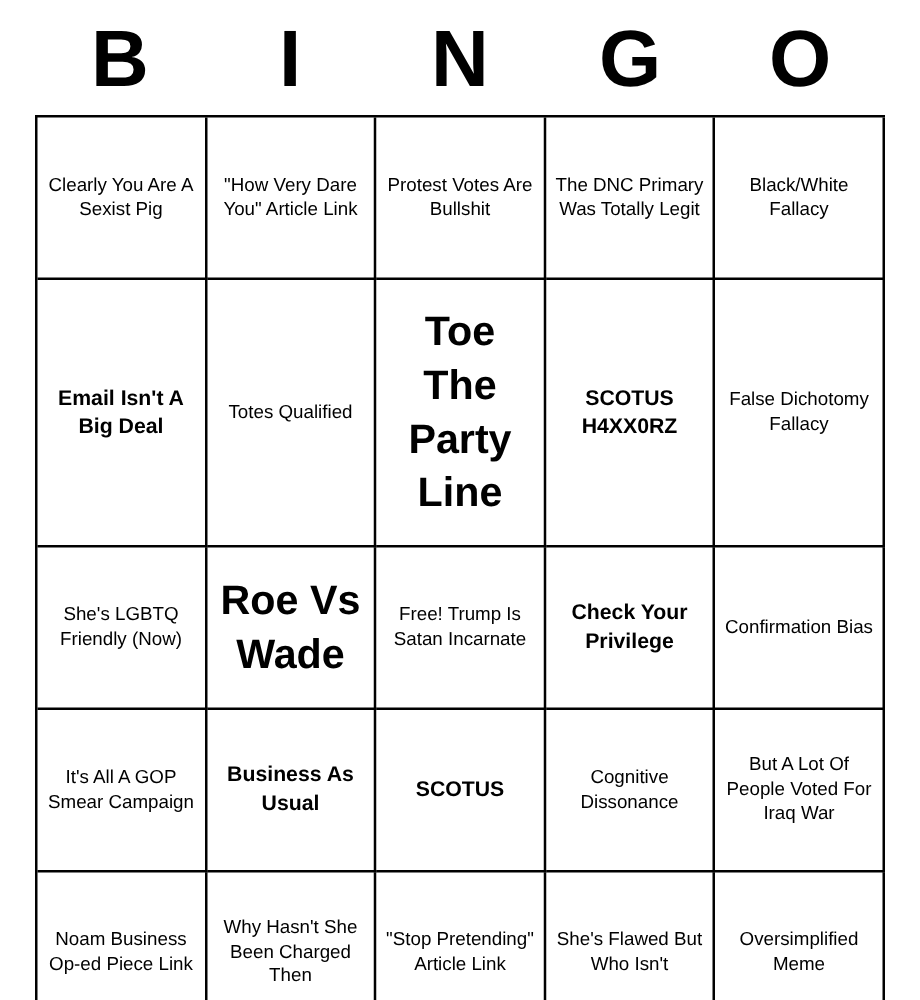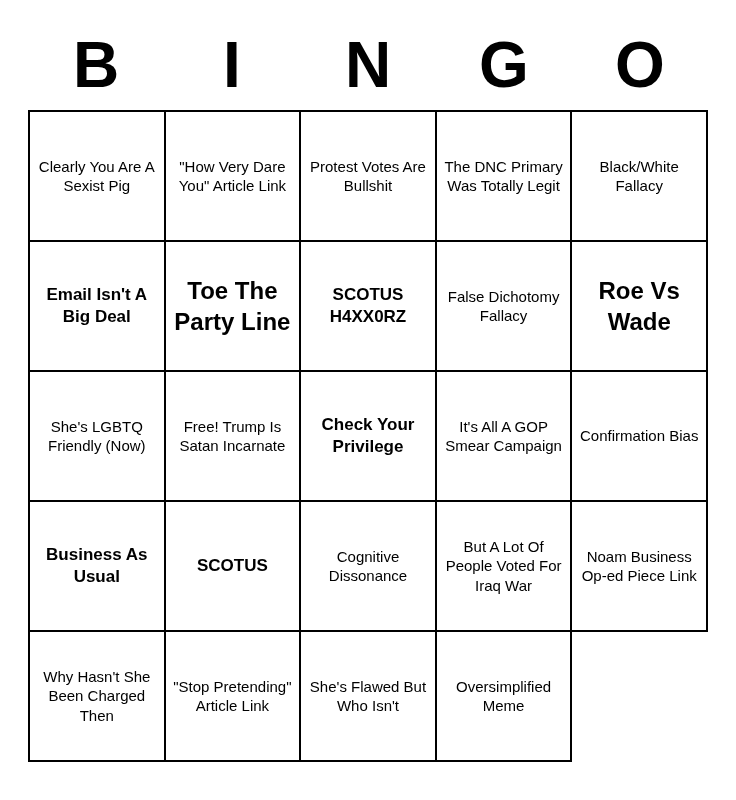--- a/index.html
+++ b/index.html
@@ -50,21 +50,21 @@
     }
     .bingo-cell span {
       font-size: 15px;
       line-height: 1.3;
     }
     .bingo-cell.large-text span {
       font-size: 17px;
       font-weight: bold;
     }
     .bingo-cell.xlarge-text span {
-      font-size: 24px;
+      font-size: 33px;
       font-weight: bold;
     }
   </style>
 </head>
 <body>
 
 <div class="bingo-card">
   <div class="bingo-header">
     <span class="bingo-letter">B</span>
     <span class="bingo-letter">I</span>
@@ -84,46 +84,49 @@
       </div>
       <div class="bingo-cell">
         <span>The DNC Primary Was Totally Legit</span>
       </div>
       <div class="bingo-cell">
         <span>Black/White Fallacy</span>
       </div>
       <div class="bingo-cell large-text">
         <span>Email Isn't A Big Deal</span>
       </div>
+      <div class="bingo-cell">
+        <span>Totes Qualified</span>
+      </div>
       <div class="bingo-cell xlarge-text">
         <span>Toe The Party Line</span>
       </div>
       <div class="bingo-cell large-text">
         <span>SCOTUS H4XX0RZ</span>
       </div>
       <div class="bingo-cell">
         <span>False Dichotomy Fallacy</span>
       </div>
+      <div class="bingo-cell">
+        <span>She's LGBTQ Friendly (Now)</span>
+      </div>
       <div class="bingo-cell xlarge-text">
         <span>Roe Vs Wade</span>
-      </div>
-      <div class="bingo-cell">
-        <span>She's LGBTQ Friendly (Now)</span>
       </div>
       <div class="bingo-cell">
         <span>Free! Trump Is Satan Incarnate</span>
       </div>
       <div class="bingo-cell large-text">
         <span>Check Your Privilege</span>
       </div>
       <div class="bingo-cell">
-        <span>It's All A GOP Smear Campaign</span>
+        <span>Confirmation Bias</span>
       </div>
       <div class="bingo-cell">
-        <span>Confirmation Bias</span>
+        <span>It's All A GOP Smear Campaign</span>
       </div>
       <div class="bingo-cell large-text">
         <span>Business As Usual</span>
       </div>
       <div class="bingo-cell large-text">
         <span>SCOTUS</span>
       </div>
       <div class="bingo-cell">
         <span>Cognitive Dissonance</span>
       </div>

